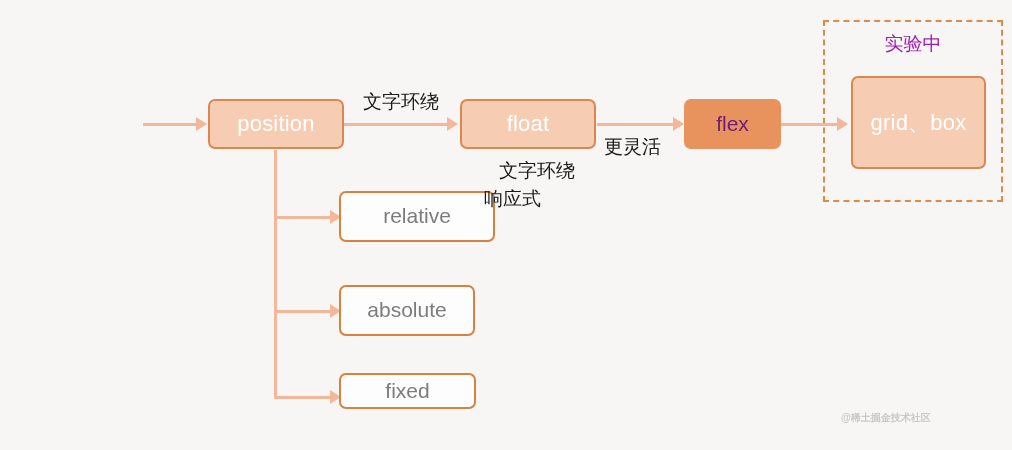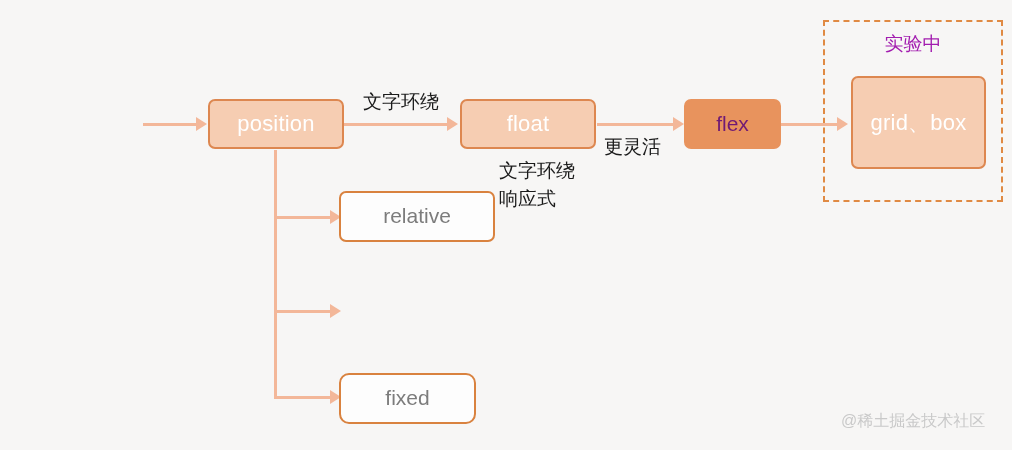--- a/index.html
+++ b/index.html
@@ -106,22 +106,23 @@
   .note {
     position: absolute;
     color: #1b1b1b;
     font-size: 19px;
     line-height: 1.45;
     white-space: nowrap;
   }
   .watermark {
     position: absolute;
     color: #c9c9c9;
-    font-size: 16px;
+    font-size: 10px;
     white-space: nowrap;
+    font-weight: bold;
   }
 </style>
 </head>
 <body>
 
 <div id="canvas">
 
   <div class="dashed-group" style="left:823px; top:20px; width:180px; height:182px;"></div>
   <div class="group-title" style="left:823px; top:31px; width:180px;">实验中</div>
 
@@ -162,26 +163,29 @@
   </div>
 
   <div class="node filled node-multiline" style="left:851px; top:76px; width:135px; height:93px;">
     <span>grid、box</span>
   </div>
 
   <div class="node plain" style="left:339px; top:191px; width:156px; height:51px;">
     <span>relative</span>
   </div>
 
+  <div class="node plain" style="left:339px; top:285px; width:136px; height:51px;">
+    <span>absolute</span>
+  </div>
 
-  <div class="node plain" style="left:339px; top:373px; width:137px; height:51px;border-radius:10px;">
+  <div class="node plain" style="left:339px; top:373px; width:137px; height:36px;">
     <span>fixed</span>
   </div>
 
   <div class="edge-label" style="left:363px; top:89px;">文字环绕</div>
   <div class="edge-label" style="left:604px; top:89px;margin-top:45px;">更灵活</div>
 
   <div class="note" style="left:499px; top:157px;">文字环绕</div>
-  <div class="note" style="left:499px; top:185px;">响应式</div>
+  <div class="note" style="left:484px; top:185px;">响应式</div>
 
   <div class="watermark" style="left:841px; top:411px;">@稀土掘金技术社区</div>
 
 </div>
 
 </body></html>

